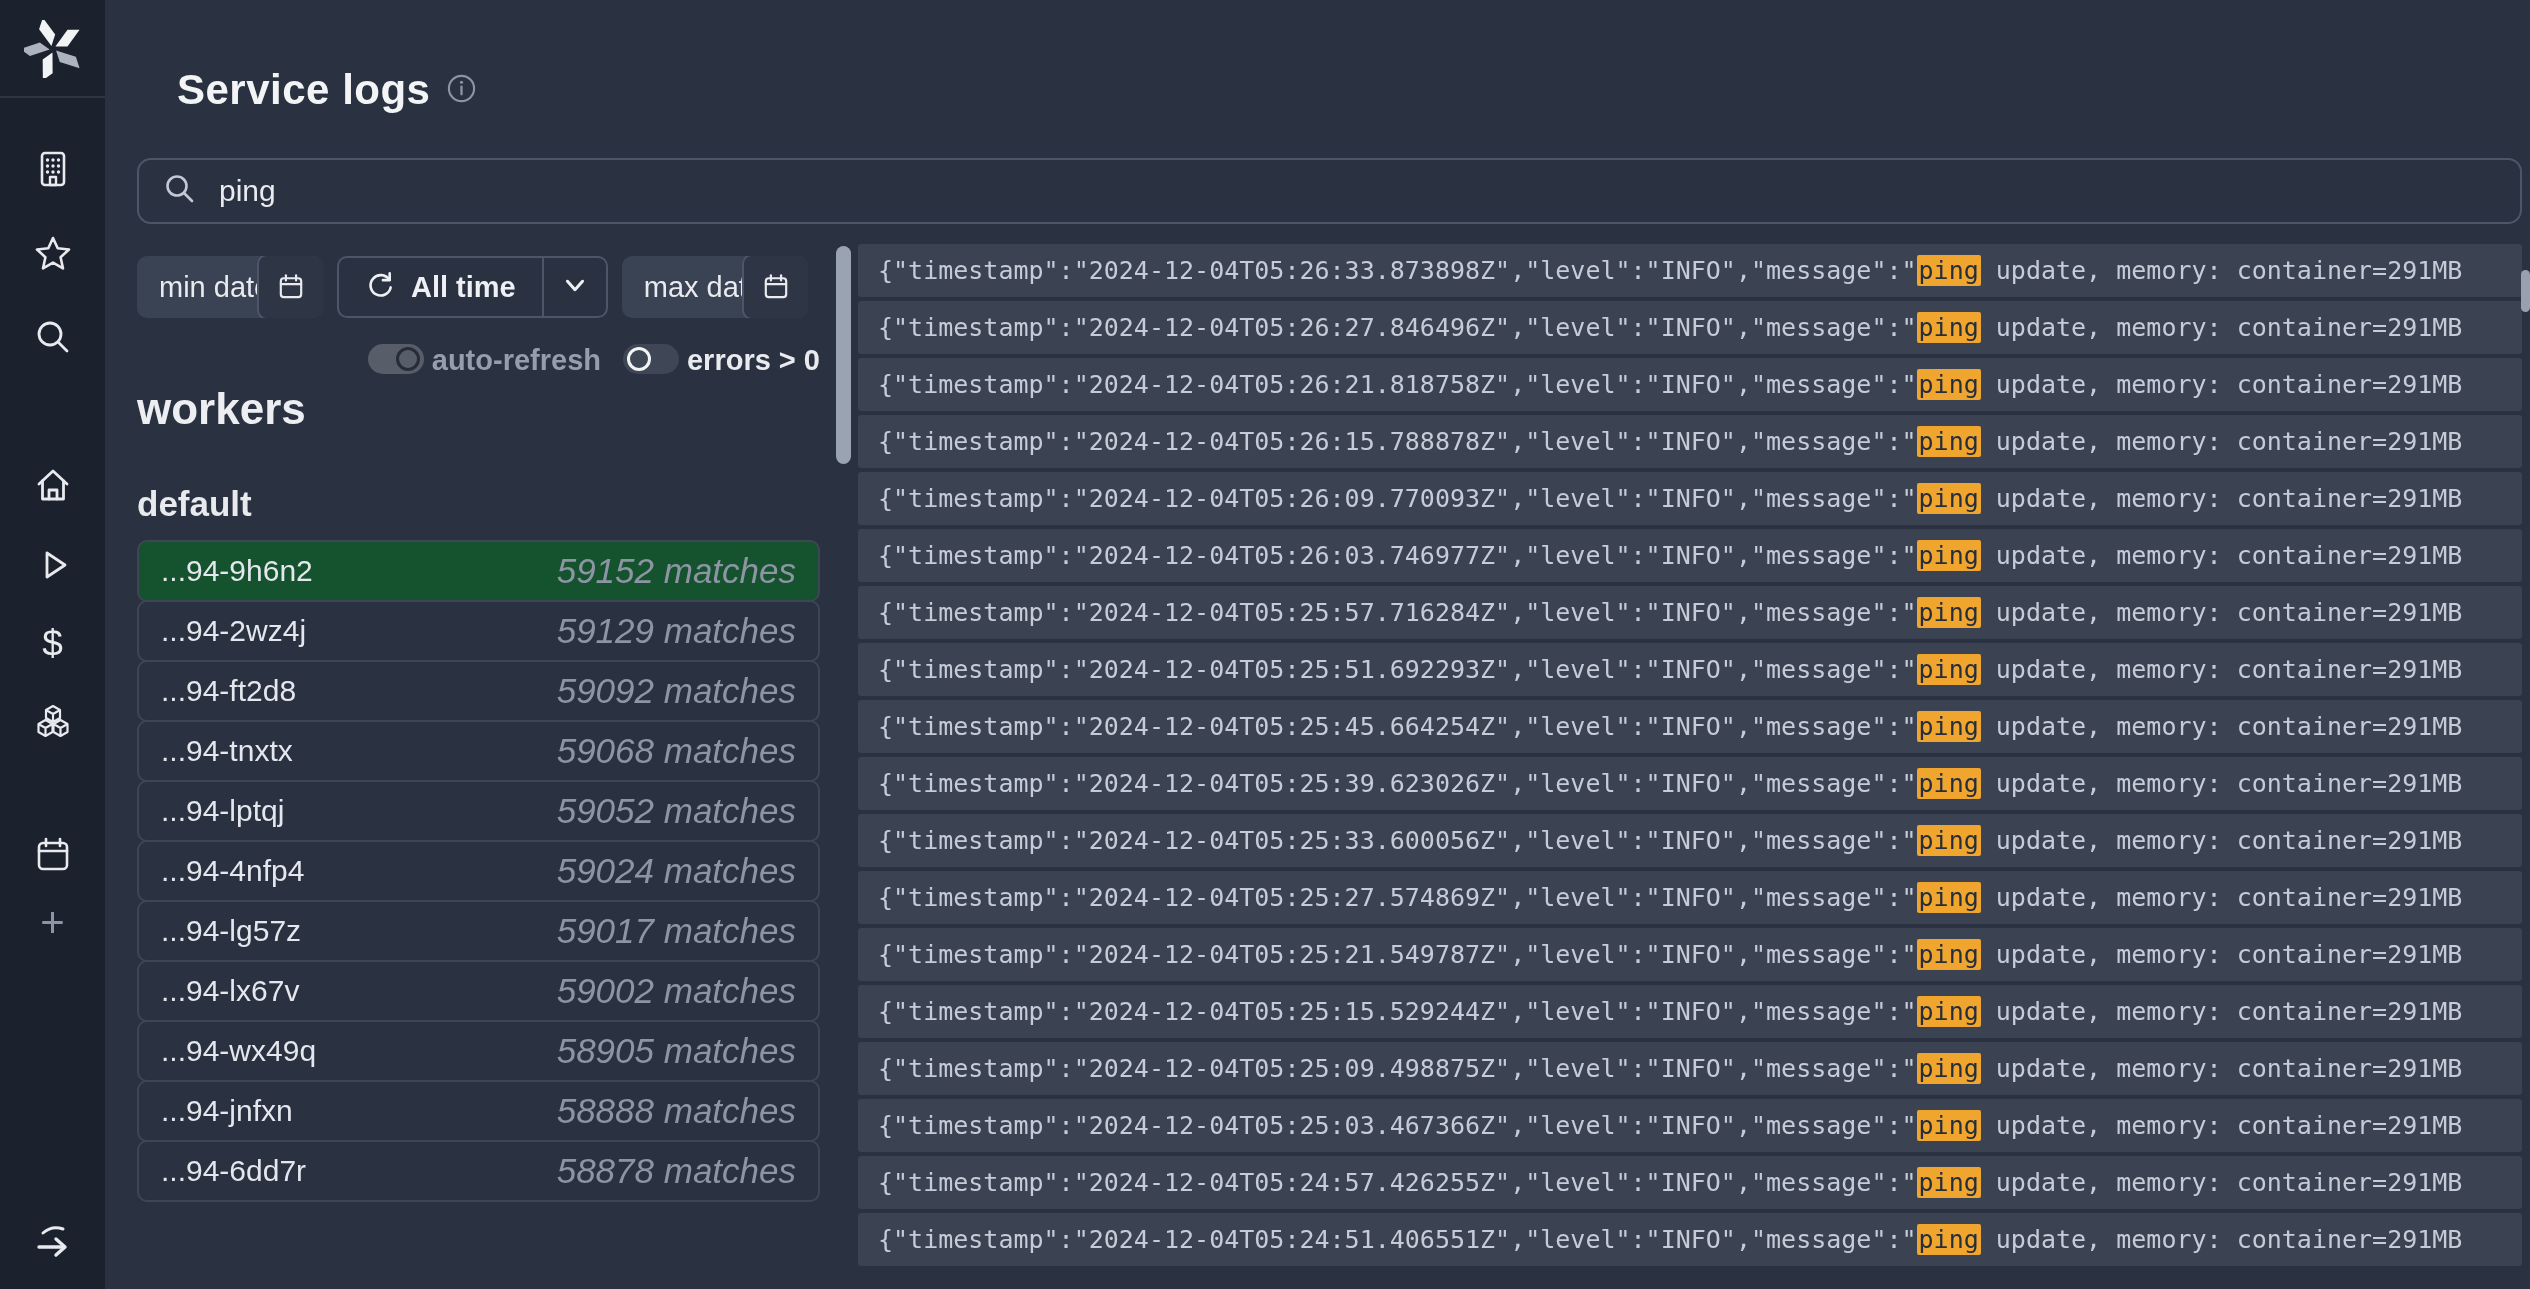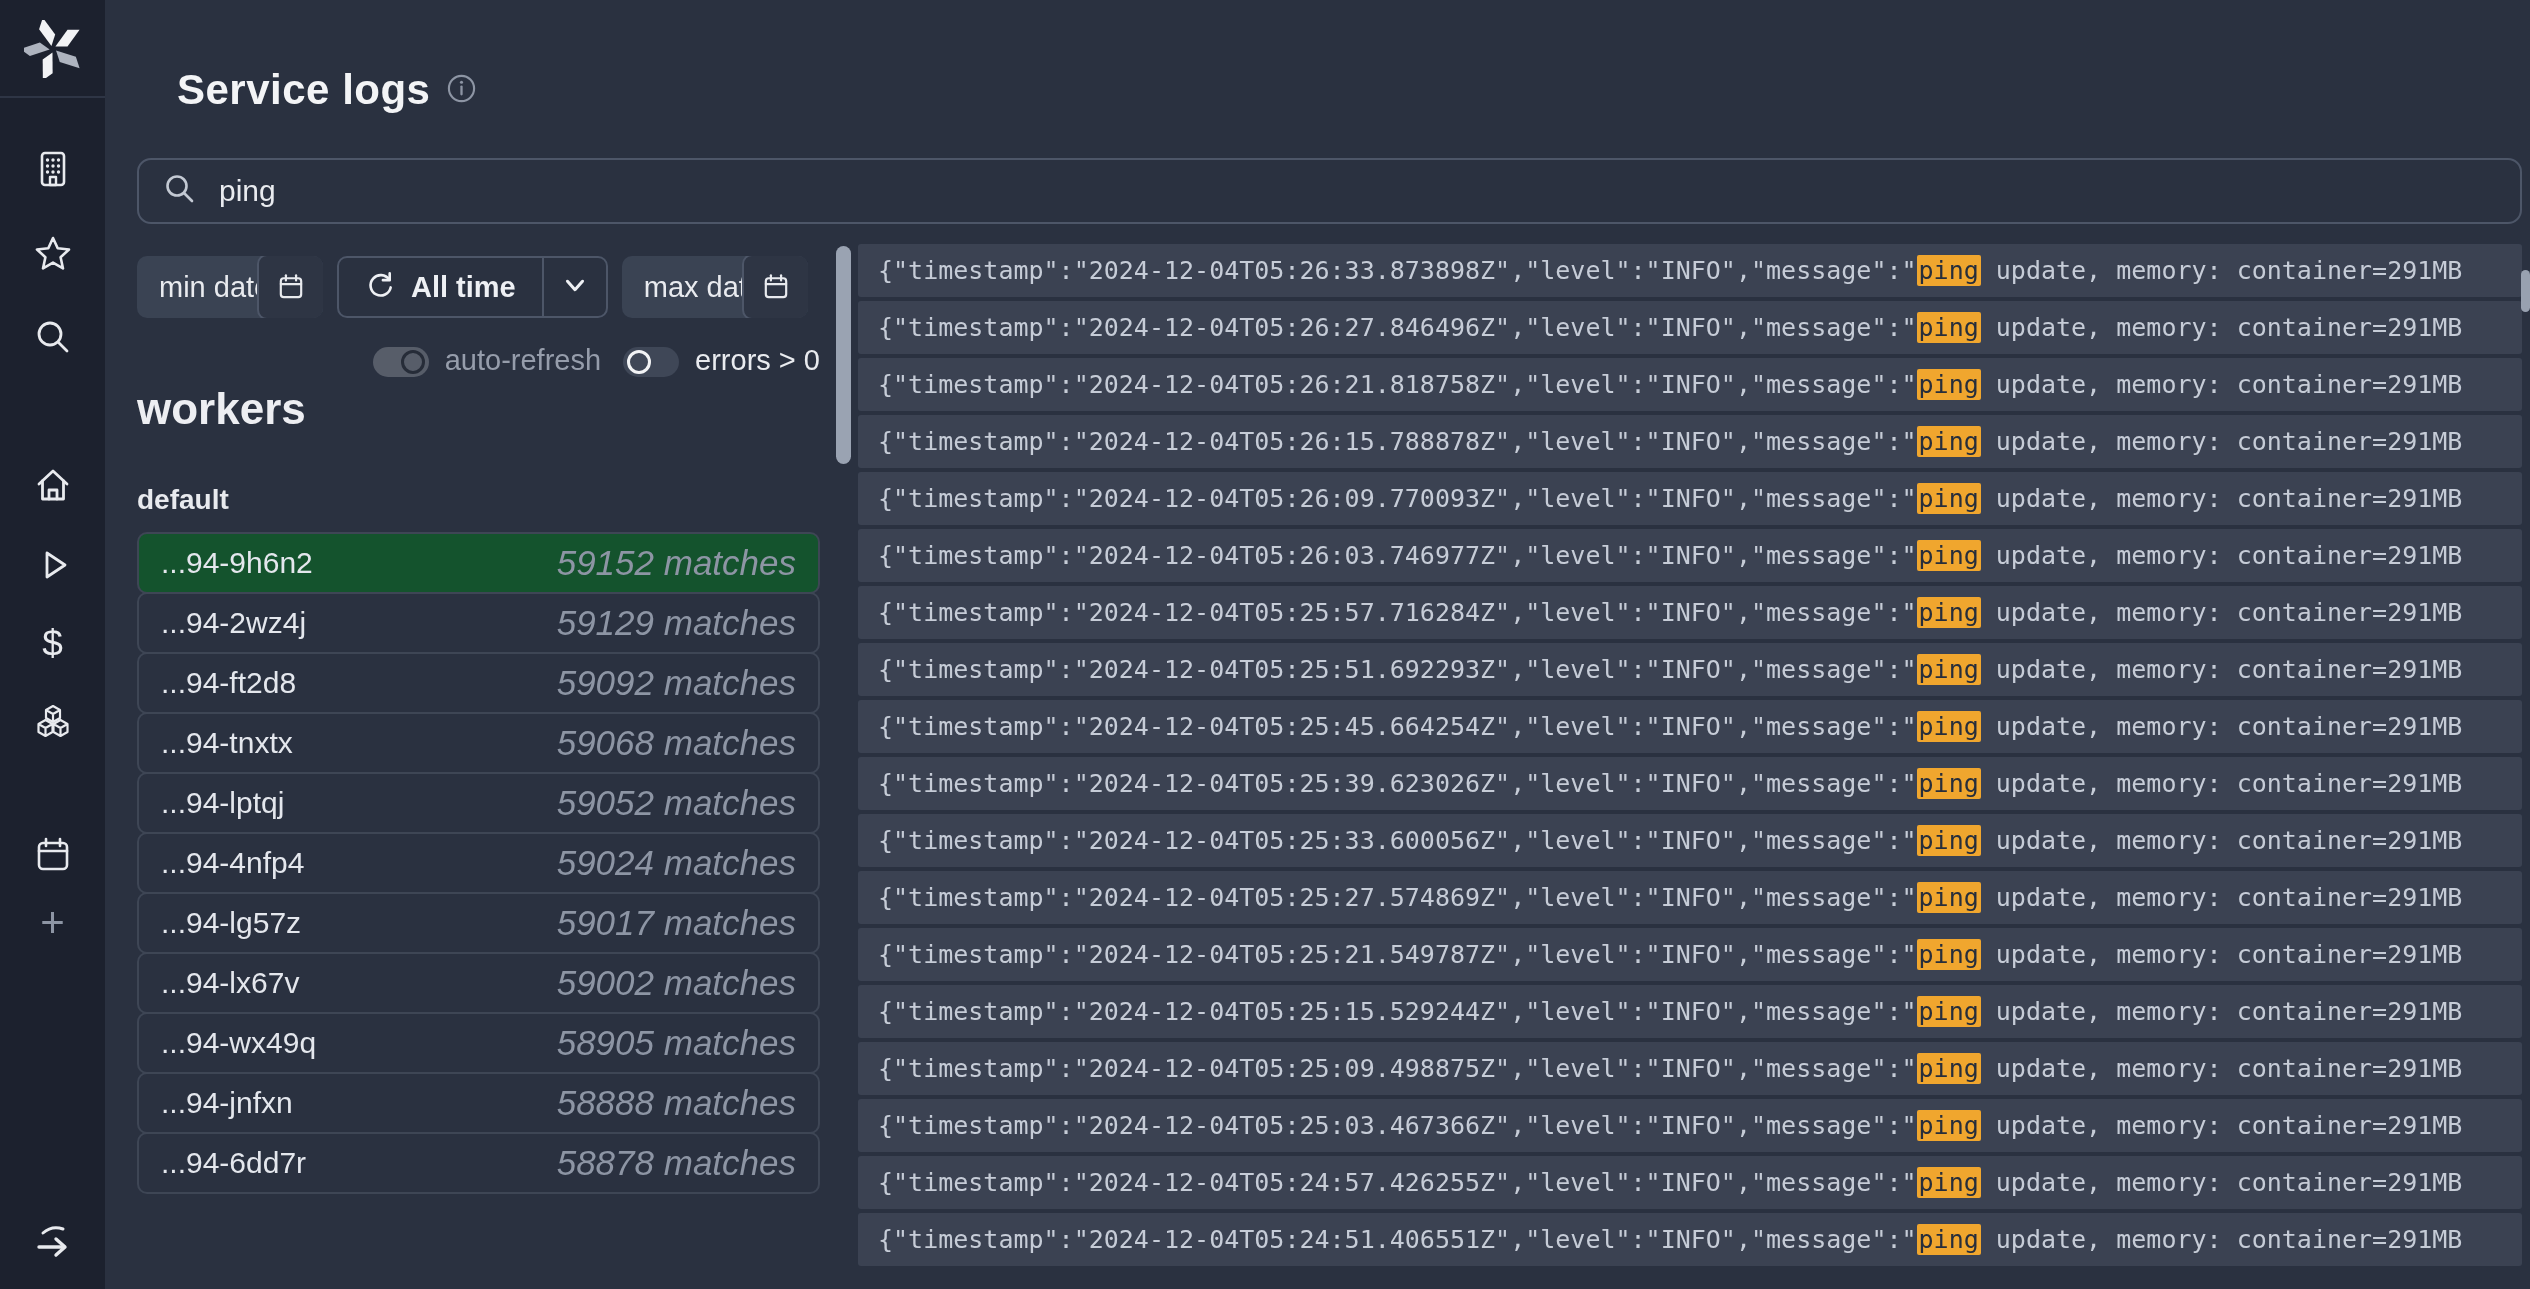--- a/index.html
+++ b/index.html
@@ -47,34 +47,34 @@
            justify-content:center;cursor:pointer;}
   .timerange-btn{height:62px;background:#2a3140;border:2px solid #4d5668;border-radius:10px;
            display:flex;align-items:stretch;box-sizing:border-box;cursor:pointer;}
   .timerange-main{display:flex;align-items:center;gap:15px;padding:0 26px;}
   .timerange-label{font-size:29px;font-weight:600;color:#eef0f4;white-space:nowrap;}
   .timerange-sep{width:2px;background:#4d5668;}
   .timerange-caret{width:62px;display:flex;align-items:center;justify-content:center;}
 
   
   .toggles{display:flex;justify-content:flex-end;align-items:center;gap:22px;margin-top:18px;height:48px;}
-  .toggle{display:flex;align-items:flex-end;gap:16px;cursor:pointer;}
+  .toggle{display:flex;align-items:flex-start;gap:8px;cursor:pointer;font-weight:bold;}
   .pill{position:relative;width:56px;height:30px;border-radius:16px;}
   .pill.on{background:#575d69;}
   .pill.off{background:#3f4757;}
   .knob{position:absolute;top:3px;width:18px;height:18px;border-radius:50%;background:transparent;}
   .pill.on .knob{right:4px;border:3px solid #262c38;}
   .pill.off .knob{left:4px;border:3px solid #f2f3f5;}
   .toggle-label{font-size:29px;}
   .toggle-label.dim{color:#969dab;}
   .toggle-label.bright{color:#e9ebef;}
 
   
   .workers-heading{font-size:44px;font-weight:700;color:#edeef2;}
-  .group-heading{margin-top:50px;font-size:28px;font-weight:600;color:#e8eaee;}
+  .group-heading{margin-top:50px;font-size:35px;font-weight:600;color:#e8eaee;}
   .worker-list{margin-top:16px;}
   .worker-row{height:62px;border:2px solid #3e4655;border-radius:10px;margin-bottom:-2px;
               display:flex;align-items:center;justify-content:space-between;padding:0 22px;
               box-sizing:border-box;cursor:pointer;}
   .worker-row.selected{background:#14532d;}
   .worker-id{font-size:30px;color:#e4e7ed;}
   .worker-matches{font-size:35px;color:#8d95a4;font-style:italic;}
 
   
   .log-panel{flex:1;min-width:0;position:relative;padding-left:38px;}

